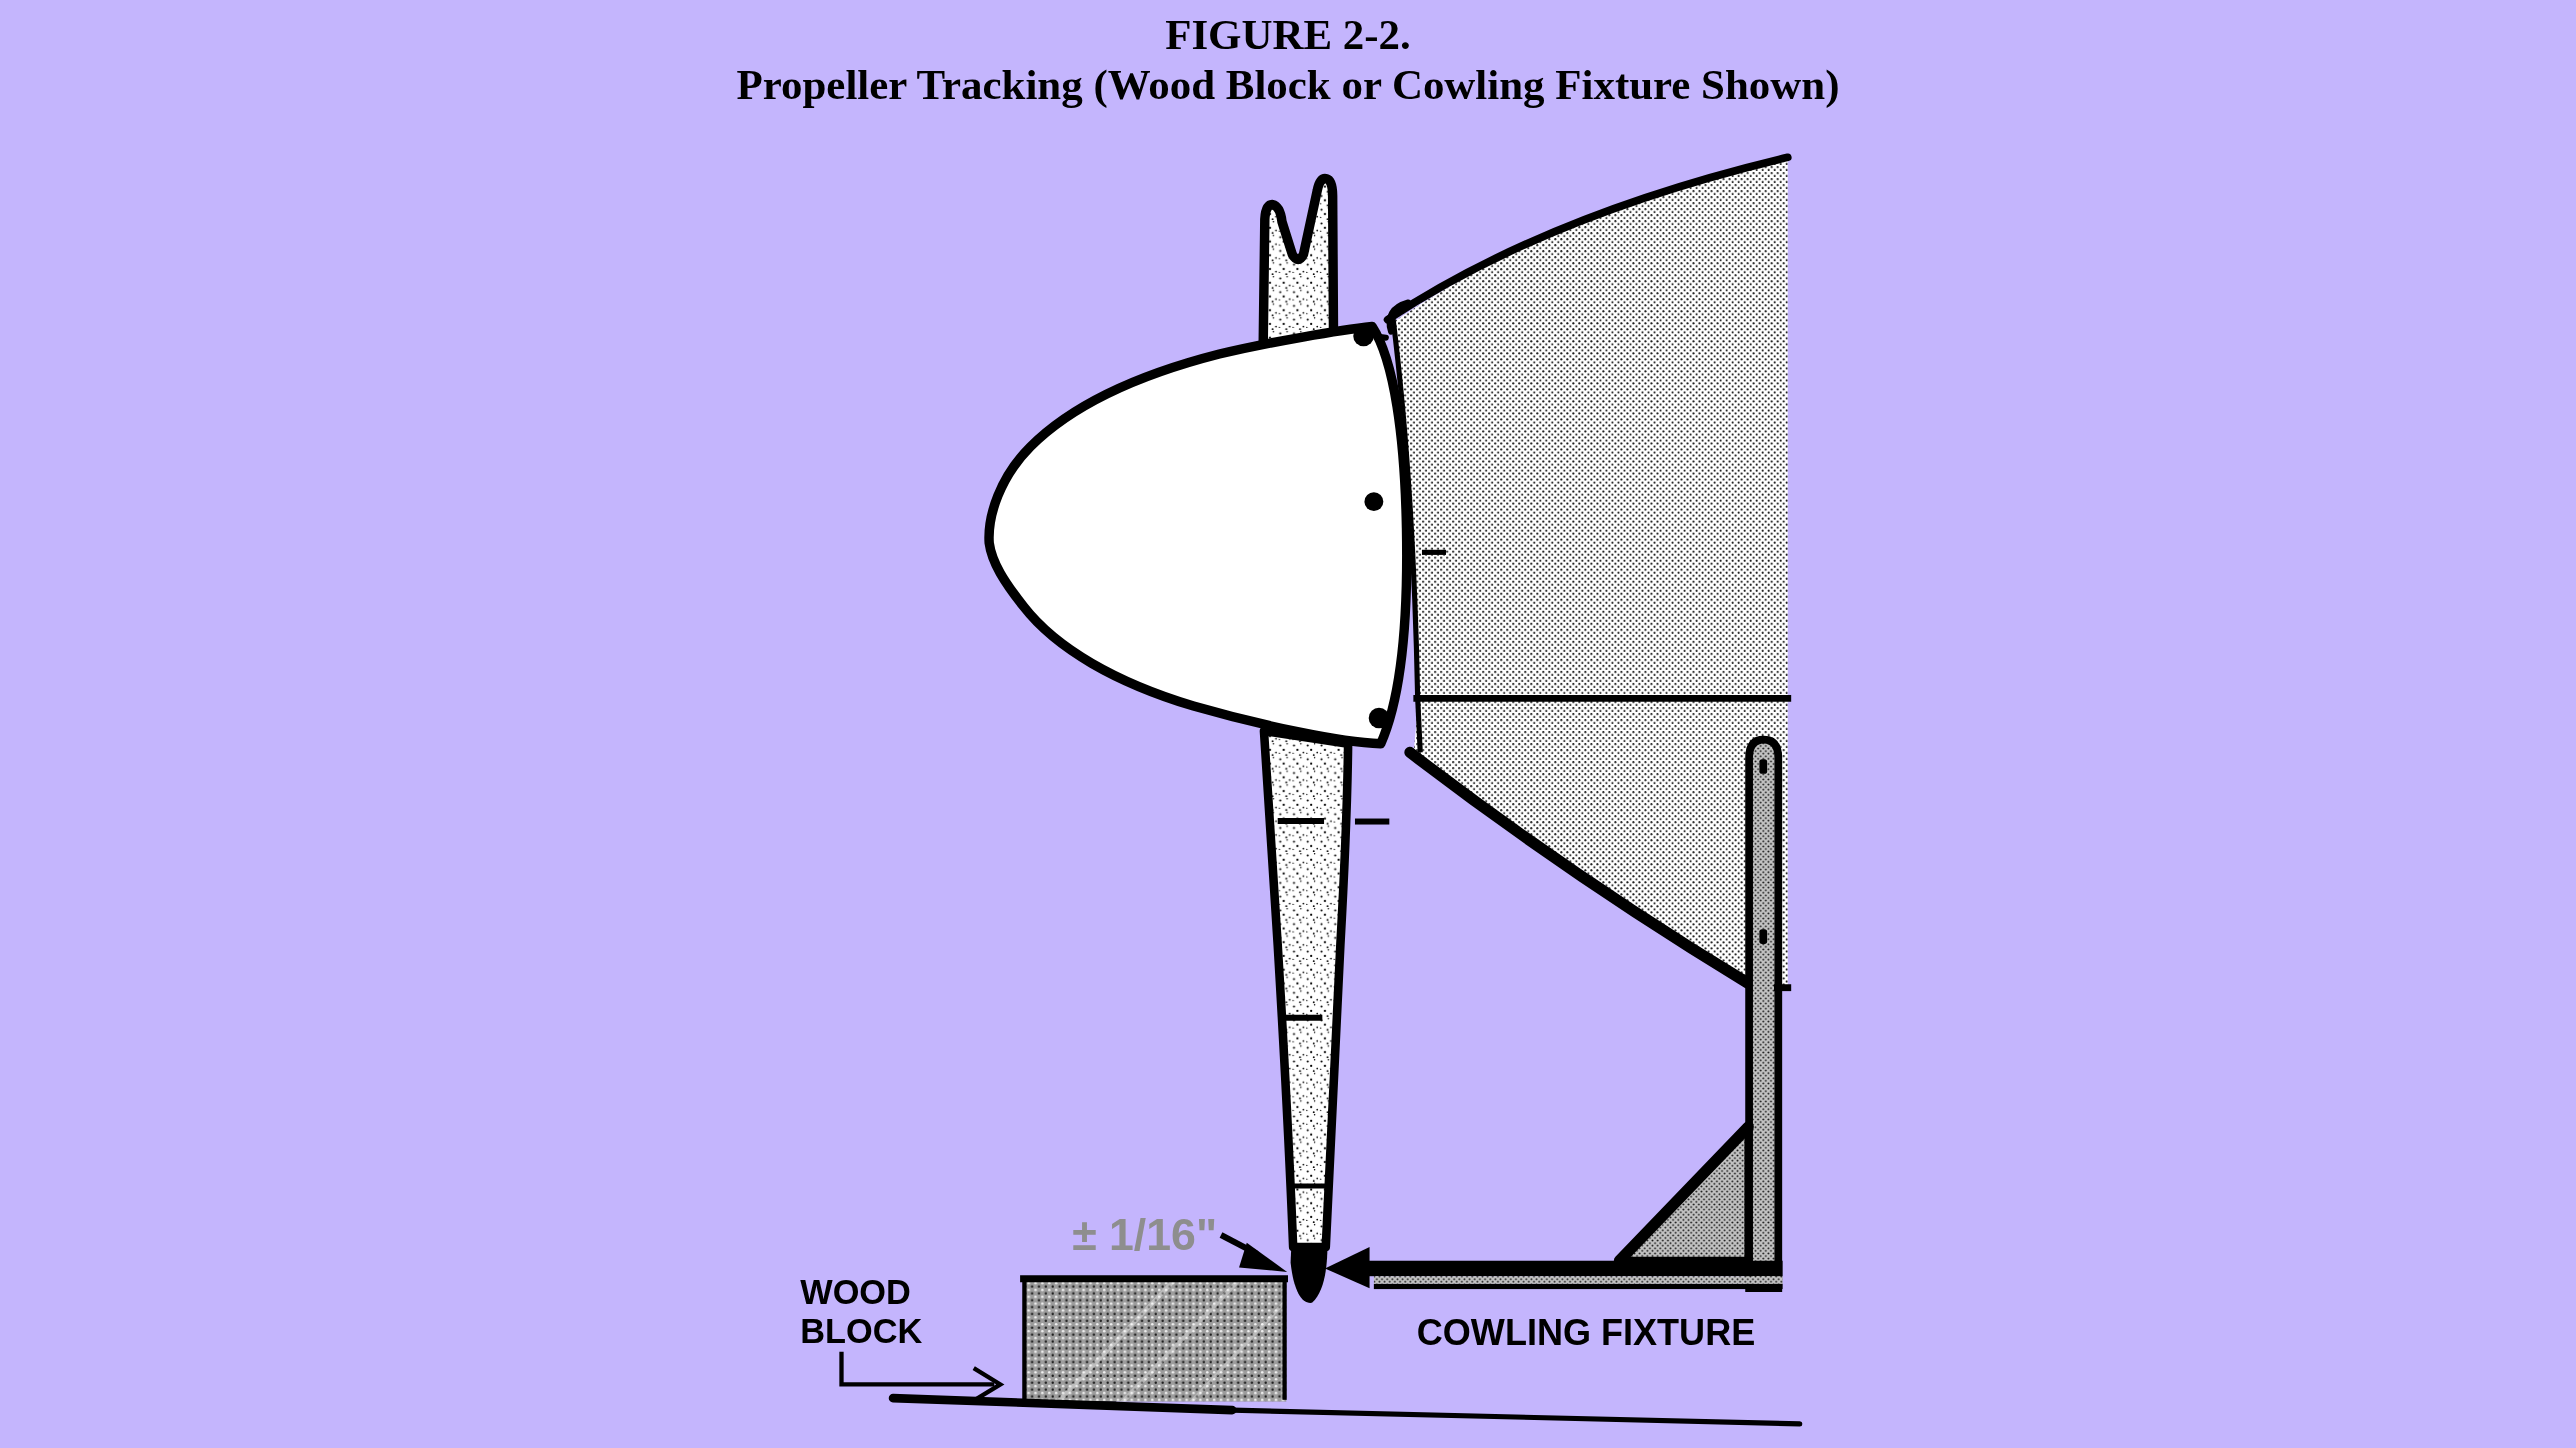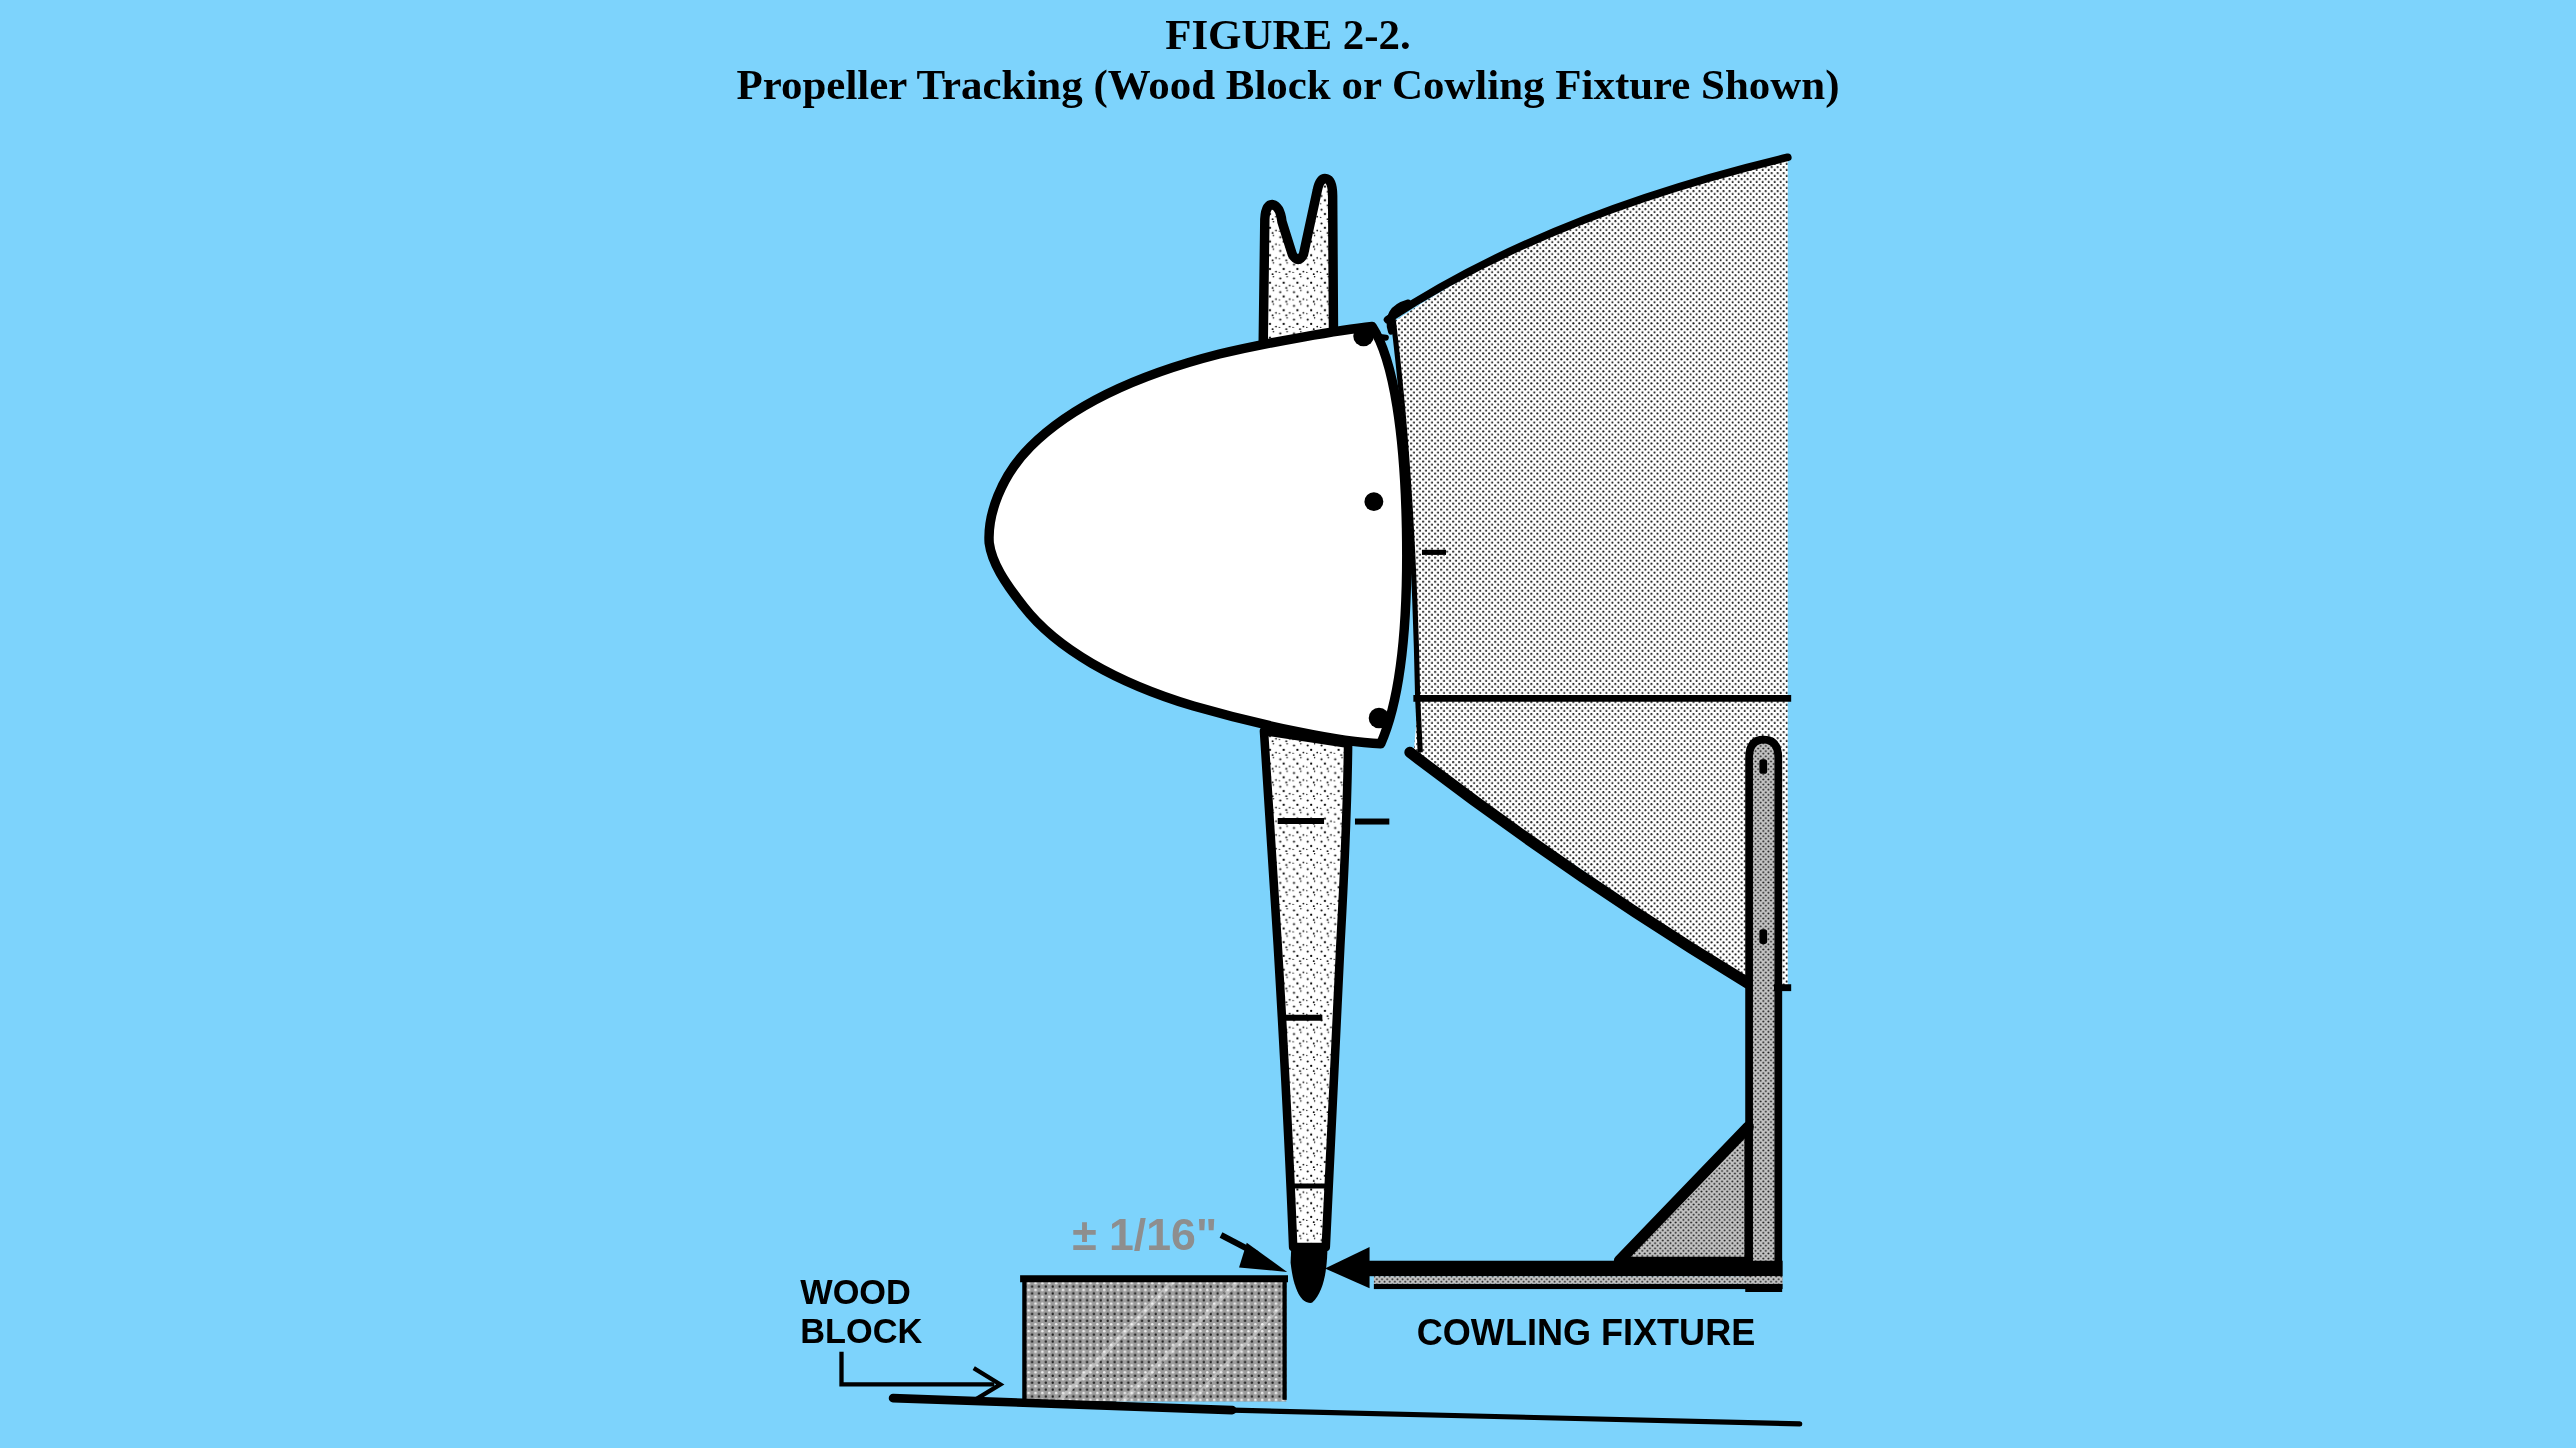--- a/index.html
+++ b/index.html
@@ -8,21 +8,21 @@
     width: 2576px;
     height: 1449px;
     background: #ffffff;
     font-family: "Liberation Sans", sans-serif;
     overflow: hidden;
   }
   .canvas {
     position: relative;
     width: 2576px;
     height: 1449px;
-    background: #7dd3fc;
+    background: #c4b5fd;
   }
   svg { display: block; }
   .title-serif {
     font-family: "Liberation Serif", serif;
     font-weight: bold;
     fill: #000000;
   }
   .label-sans {
     font-family: "Liberation Sans", sans-serif;
     font-weight: bold;

